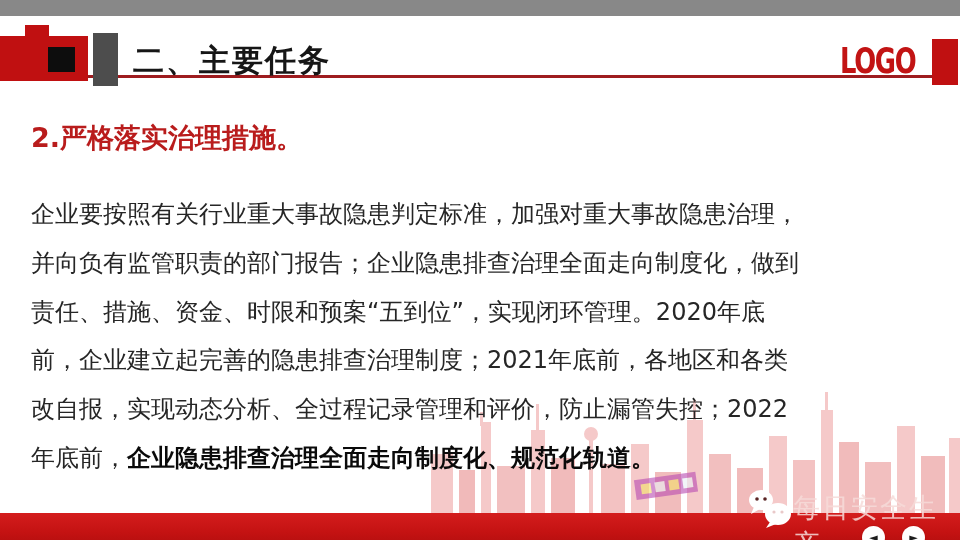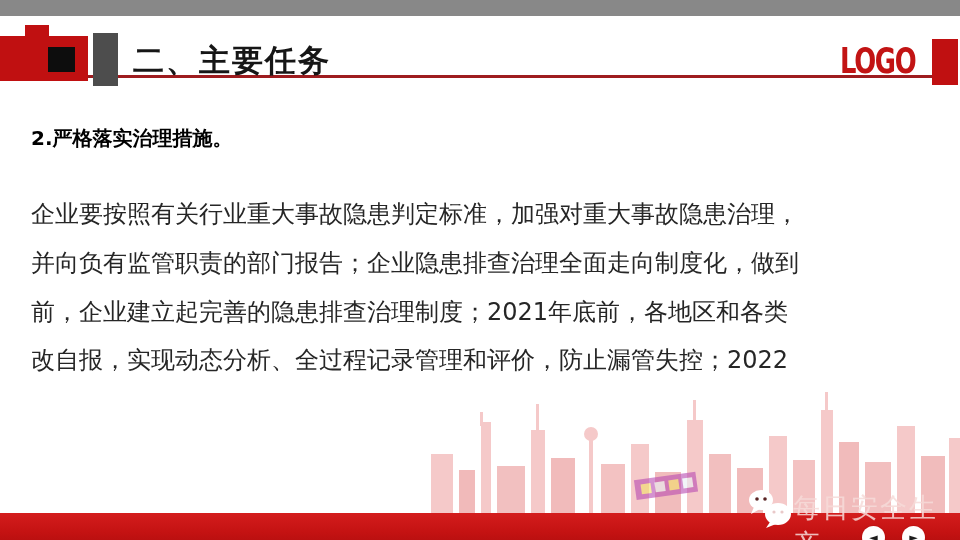--- a/index.html
+++ b/index.html
@@ -21,21 +21,21 @@
     font-size:31px; font-weight:700; color:#161616; letter-spacing:2px;
   }
   .logo-text {
     position:absolute; left:840px; top:24px; z-index:4;
     font-size:38px; font-weight:700; color:#c21414;
     transform:scale(0.68,0.95); transform-origin:left top; letter-spacing:-2px;
   }
   .hdr-red-sq-right { position:absolute; left:932px; top:23px; width:26px; height:46px; background:#c01011; z-index:3; }
   
   .content { position:absolute; left:31px; top:102px; width:902px; z-index:6; color:#222; }
-  .content h2 { font-size:20px; font-weight:700; color:#000000; line-height:40px; margin-bottom:32px; }
+  .content h2 { font-size:27px; font-weight:700; color:#b91c1c; line-height:40px; margin-bottom:32px; }
   .body-line { font-size:24px; line-height:48.8px; color:#262626; white-space:nowrap; letter-spacing:0px; }
   .body-line .bold { font-weight:700; color:#0a0a0a; }
   
   .skyline { position:absolute; left:425px; top:366px; width:535px; height:132px; z-index:1; }
   
   .footer-band {
     position:absolute; left:0; top:497px; width:960px; height:43px; z-index:3;
     background:linear-gradient(180deg,#d41d1d 0%, #c41212 45%, #a60c0c 100%);
   }
   .wechat-icon { position:absolute; left:748px; top:472px; width:44px; height:40px; z-index:7; }
@@ -102,22 +102,24 @@
       <rect x="258" y="99" width="10" height="10" fill="#e8f0f5"></rect>
     </g>
   </svg>
 
   <div class="footer-band"></div>
 
   <div class="content">
     <h2>2.严格落实治理措施。</h2>
     <div class="body-line">企业要按照有关行业重大事故隐患判定标准，加强对重大事故隐患治理，</div>
     <div class="body-line">并向负有监管职责的部门报告；企业隐患排查治理全面走向制度化，做到</div>
+    <div class="body-line">责任、措施、资金、时限和预案“五到位”，实现闭环管理。2020年底</div>
     <div class="body-line">前，企业建立起完善的隐患排查治理制度；2021年底前，各地区和各类</div>
     <div class="body-line">改自报，实现动态分析、全过程记录管理和评价，防止漏管失控；2022</div>
+    <div class="body-line"><span>年底前，</span><span class="bold">企业隐患排查治理全面走向制度化、规范化轨道。</span></div>
   </div>
 
   <svg class="wechat-icon" viewBox="0 0 44 40">
     <ellipse cx="13" cy="12" rx="12" ry="10" fill="#ffffff"></ellipse>
     <polygon points="6,19 3,26 12,21" fill="#ffffff"></polygon>
     <circle cx="9" cy="11" r="1.8" fill="#5a2424"></circle>
     <circle cx="17" cy="11" r="1.8" fill="#5a2424"></circle>
     <ellipse cx="30" cy="26" rx="13" ry="11" fill="#ffffff"></ellipse>
     <polygon points="22,34 18,40 28,36" fill="#ffffff"></polygon>
     <circle cx="26" cy="24" r="1.6" fill="#e9c9c9"></circle>

